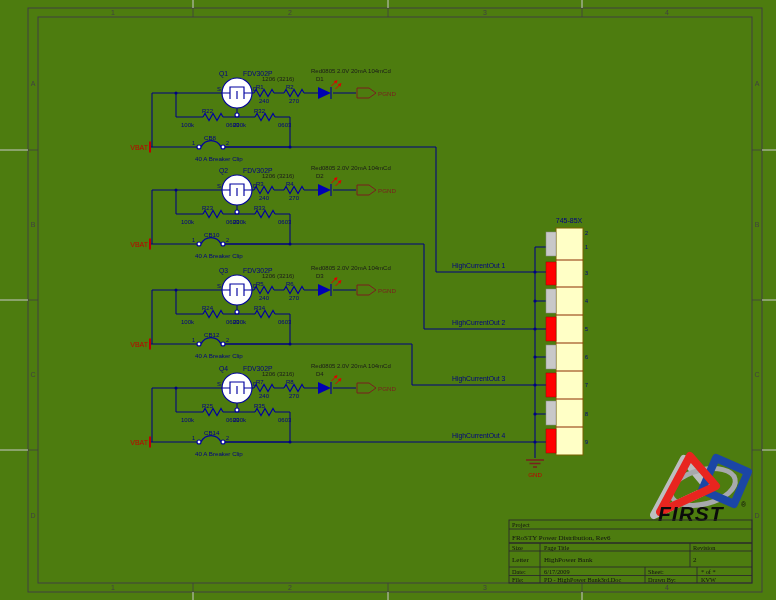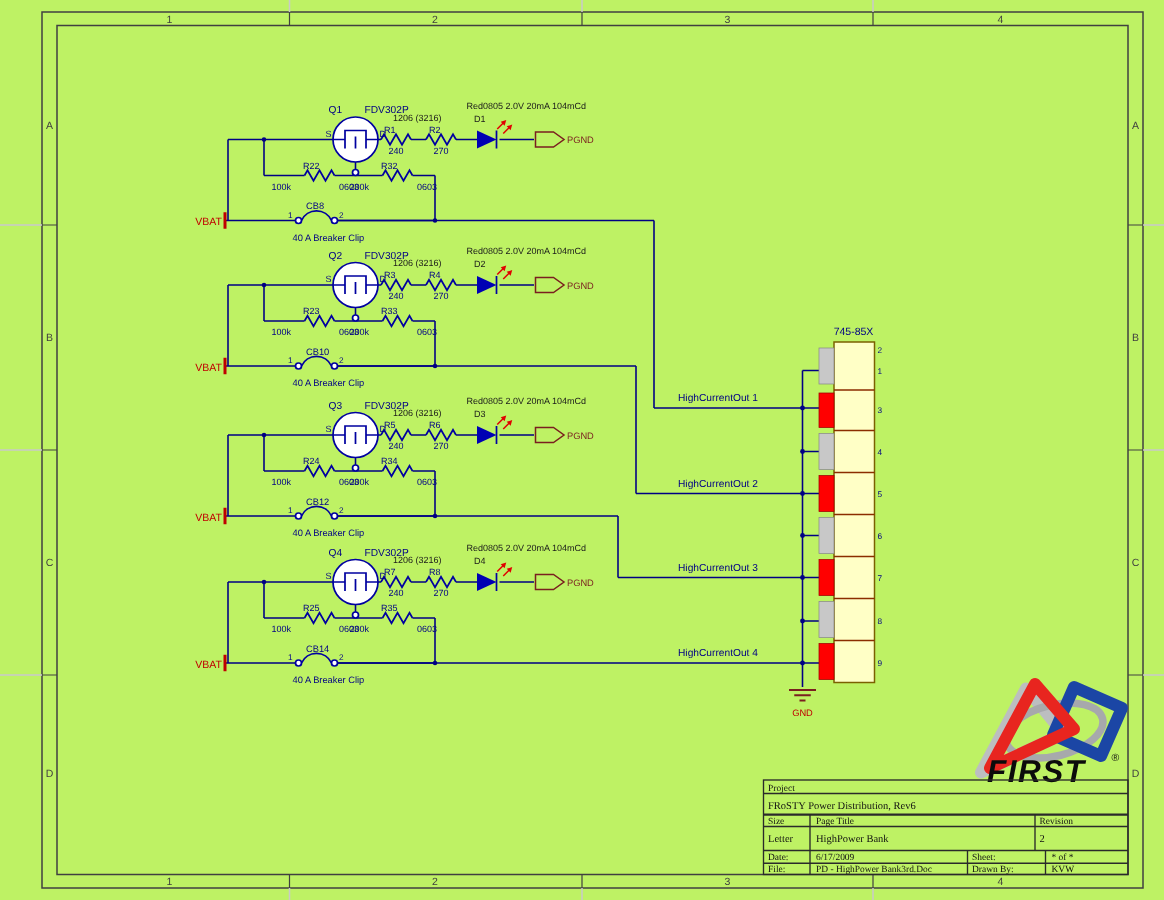--- a/index.html
+++ b/index.html
@@ -1,16 +1,16 @@
 <!DOCTYPE html>
 <html><head>
 <meta charset="utf-8">
 <style>
   html,body{margin:0;padding:0;background:#888;}
-  #page{position:relative;width:776px;height:600px;background:#bef264;overflow:hidden;
+  #page{position:relative;width:776px;height:600px;background:#4d7c0f;overflow:hidden;
         font-family:"Liberation Sans",sans-serif;}
   svg{position:absolute;left:0;top:0;}
   
   .w   {stroke:#000084;stroke-width:1.05;fill:none;}
   .sym {stroke:#0000A0;stroke-width:1.15;fill:none;}
   .symf{stroke:#0000A0;stroke-width:1.15;fill:#ffffff;}
   .dot {fill:#000084;stroke:none;}
   .spark{stroke:#E00000;stroke-width:1;fill:none;}
   .sparkh{fill:#E00000;stroke:none;}
   .ledb{fill:#0000B4;stroke:none;}

